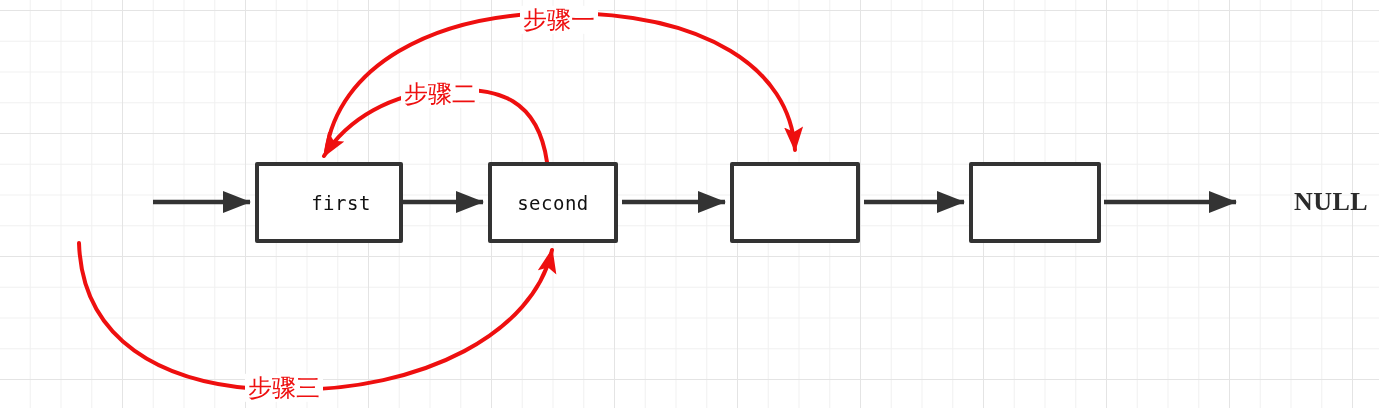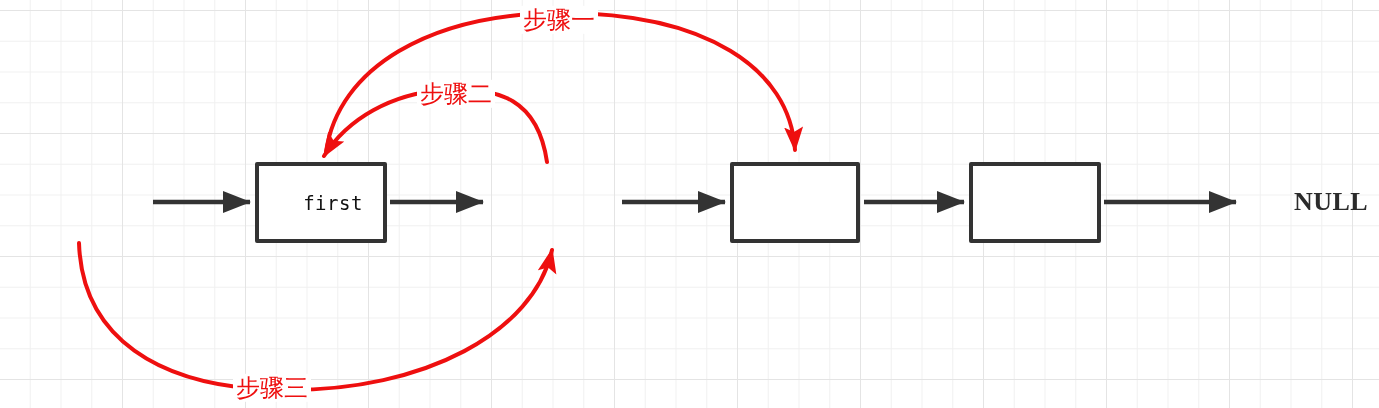--- a/index.html
+++ b/index.html
@@ -21,38 +21,38 @@
   .node{
     position:absolute;top:162px;width:130px;height:81px;
     background:#ffffff;border:4px solid #333333;border-radius:2px;
     box-sizing:border-box;display:flex;align-items:center;justify-content:center;
   }
   .node .node-label{
     font-family:"DejaVu Sans Mono", monospace;
     font-size:19px;font-weight:500;color:#111111;letter-spacing:0.5px;
   }
   .pos-0{left:19px;}
-  .pos-1{left:255px;width:132px;padding-left:24px;}
+  .pos-1{left:255px;width:148px;padding-left:24px;}
   .pos-2{left:488px;}
   .pos-3{left:730px;}
   .pos-4{left:969px;width:132px;}
   .null-label{
     position:absolute;left:1331px;top:202px;transform:translate(-50%,-50%);
     font-family:"Liberation Serif","DejaVu Serif",serif;
     font-size:26px;color:#2b2b2b;letter-spacing:0.5px;font-weight:bold;
   }
   .step-label{
     position:absolute;transform:translate(-50%,-50%);
     background:#ffffff;padding:1px 3px;line-height:1.1;white-space:nowrap;
     font-family:Liberation Sans, sans-serif;
     font-size:24px;color:#ee0f0f;
   }
   .step-1{left:559px;top:20px;}
-  .step-2{left:456px;top:94px;}
-  .step-3{left:272px;top:388px;text-align:right;}
+  .step-2{left:440px;top:94px;}
+  .step-3{left:284px;top:388px;text-align:right;}
 </style>
 </head>
 <body>
 
 <div class="stage">
 
   <svg class="arrow-layer" viewBox="0 0 1379 408" xmlns="http://www.w3.org/2000/svg">
     <defs>
       <marker id="mBlack" markerUnits="userSpaceOnUse" markerWidth="30" markerHeight="24" refX="27" refY="11" orient="auto">
         <path d="M0,0 L28,11 L0,22 Z" fill="#333333"></path>
@@ -69,20 +69,23 @@
     <path d="M1104,202 L1236,202" stroke="#333333" stroke-width="4.5" fill="none" marker-end="url(#mBlack)"></path>
 
     <path d="M326,152 C338,68 430,13 562,13 C705,13 790,68 795,150" stroke="#ee0f0f" stroke-width="4" fill="none" stroke-linecap="round" marker-end="url(#mRed)"></path>
     <path d="M547,162 C538,100 500,86 442,90 C392,94 348,118 324,156" stroke="#ee0f0f" stroke-width="4" fill="none" stroke-linecap="round" marker-end="url(#mRed)"></path>
     <path d="M79,243 C82,335 155,389 285,390 C425,391 534,332 552,250" stroke="#ee0f0f" stroke-width="4" fill="none" stroke-linecap="round" marker-end="url(#mRed)"></path>
   </svg>
 
   <div class="node pos-1">
     <span class="node-label">first</span>
   </div>
+  <div class="node pos-2">
+    <span class="node-label">second</span>
+  </div>
   <div class="node pos-3">
     <span class="node-label"></span>
   </div>
   <div class="node pos-4">
     <span class="node-label"></span>
   </div>
 
   <span class="null-label">NULL</span>
 
   <span class="step-label step-1">步骤一</span>

